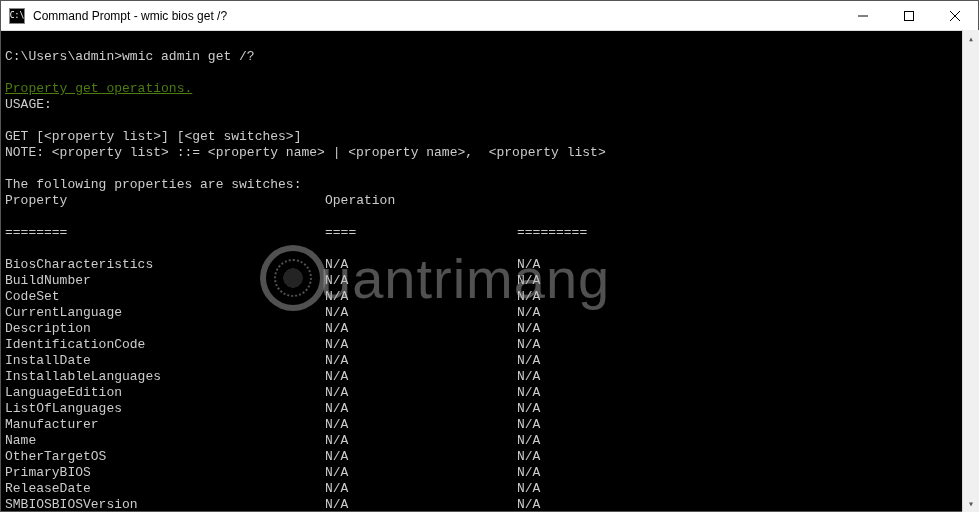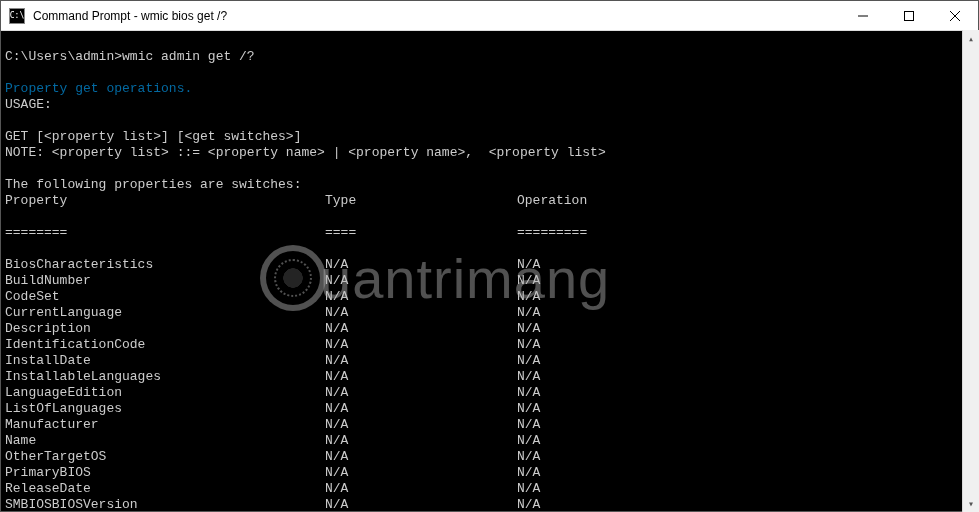--- a/index.html
+++ b/index.html
@@ -86,21 +86,21 @@
   }
   .scrollbar .arrow {
     height: 17px;
     display: flex;
     align-items: center;
     justify-content: center;
     color: #555;
     font-size: 10px;
   }
   .scrollbar .track { flex: 1; }
-  .red { color: #0369a1; }
+  .red { color: #4d7c0f; text-decoration: underline; }
   .row { display: flex; }
   .col-prop { width: 320px; }
   .col-type { width: 192px; }
   .col-op { flex: 1; }
   .watermark {
     position: absolute;
     top: 245px;
     left: 260px;
     font-family: Arial, sans-serif;
     font-size: 56px;
@@ -160,21 +160,21 @@
   <div class="terminal">
 <span>C:\Users\admin&gt;</span><span>wmic admin get /?</span>
 
 <span class="red">Property get operations.</span>
 <span>USAGE:</span>
 
 <span>GET [&lt;property list&gt;] [&lt;get switches&gt;]</span>
 <span>NOTE: &lt;property list&gt; ::= &lt;property name&gt; | &lt;property name&gt;,  &lt;property list&gt;</span>
 
 <span>The following properties are switches:</span>
-<div class="row"><span class="col-prop">Property</span><span class="col-type">Type</span><span class="col-op">Operation</span></div>
+<div class="row"><span class="col-prop">Property</span><span class="col-op">Operation</span></div>
 <div class="row"><span class="col-prop">========</span><span class="col-type">====</span><span class="col-op">=========</span></div>
 <div id="rows"><div class="row"><span class="col-prop">BiosCharacteristics</span><span class="col-type">N/A</span><span class="col-op">N/A</span></div><div class="row"><span class="col-prop">BuildNumber</span><span class="col-type">N/A</span><span class="col-op">N/A</span></div><div class="row"><span class="col-prop">CodeSet</span><span class="col-type">N/A</span><span class="col-op">N/A</span></div><div class="row"><span class="col-prop">CurrentLanguage</span><span class="col-type">N/A</span><span class="col-op">N/A</span></div><div class="row"><span class="col-prop">Description</span><span class="col-type">N/A</span><span class="col-op">N/A</span></div><div class="row"><span class="col-prop">IdentificationCode</span><span class="col-type">N/A</span><span class="col-op">N/A</span></div><div class="row"><span class="col-prop">InstallDate</span><span class="col-type">N/A</span><span class="col-op">N/A</span></div><div class="row"><span class="col-prop">InstallableLanguages</span><span class="col-type">N/A</span><span class="col-op">N/A</span></div><div class="row"><span class="col-prop">LanguageEdition</span><span class="col-type">N/A</span><span class="col-op">N/A</span></div><div class="row"><span class="col-prop">ListOfLanguages</span><span class="col-type">N/A</span><span class="col-op">N/A</span></div><div class="row"><span class="col-prop">Manufacturer</span><span class="col-type">N/A</span><span class="col-op">N/A</span></div><div class="row"><span class="col-prop">Name</span><span class="col-type">N/A</span><span class="col-op">N/A</span></div><div class="row"><span class="col-prop">OtherTargetOS</span><span class="col-type">N/A</span><span class="col-op">N/A</span></div><div class="row"><span class="col-prop">PrimaryBIOS</span><span class="col-type">N/A</span><span class="col-op">N/A</span></div><div class="row"><span class="col-prop">ReleaseDate</span><span class="col-type">N/A</span><span class="col-op">N/A</span></div><div class="row"><span class="col-prop">SMBIOSBIOSVersion</span><span class="col-type">N/A</span><span class="col-op">N/A</span></div></div></div>
 
   <div class="scrollbar">
     <div class="arrow">
         <span>▴</span>
       </div>
     <div class="track"></div>
     <div class="arrow">
         <span>▾</span>

